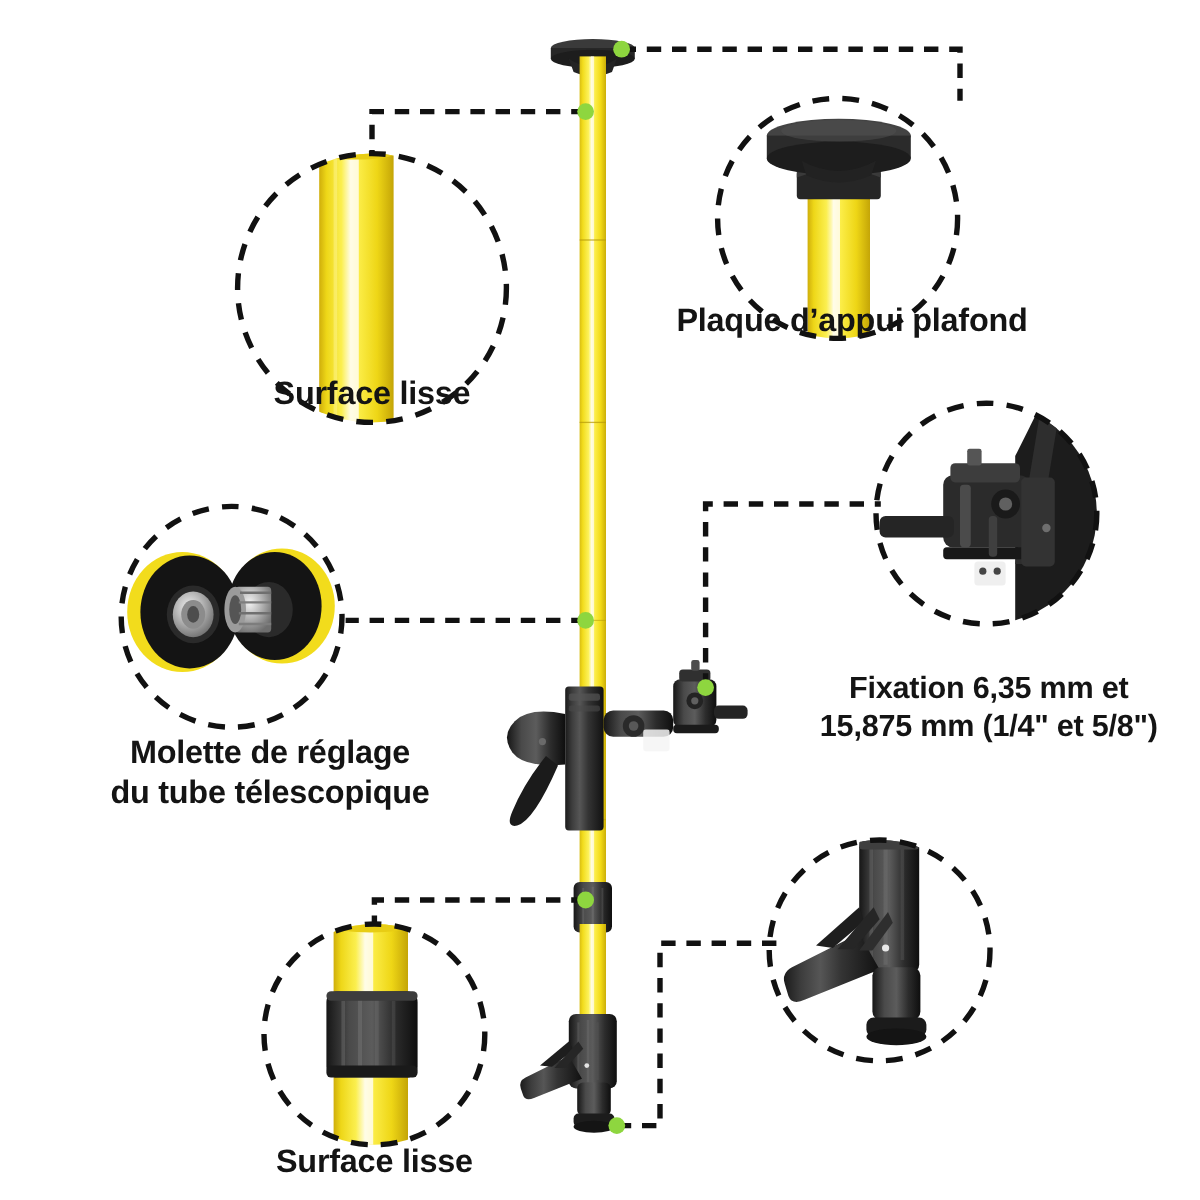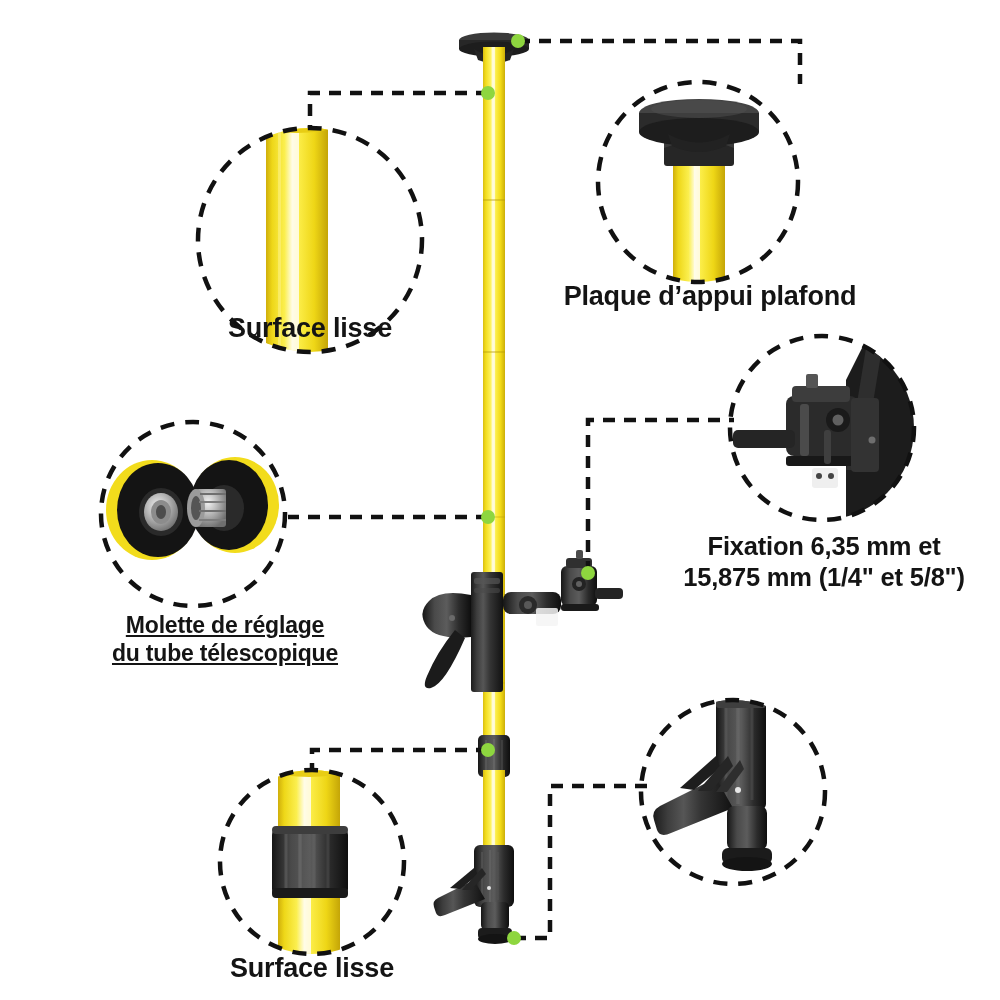--- a/index.html
+++ b/index.html
@@ -26,23 +26,23 @@
     position: absolute;
     font-family: "Liberation Sans", sans-serif;
     font-weight: bold;
     color: #141414;
     text-align: center;
     line-height: 1.22;
     letter-spacing: -0.2px;
     white-space: pre-line;
   }
   #cap-surface-top   { left: 130px; top: 312px; width: 360px; font-size: 27px; }
-  #cap-ceiling-plate { left: 520px; top: 280px; width: 380px; font-size: 27px; }
-  #cap-knob          { left: 40px;  top: 611px; width: 370px; font-size: 23px; text-decoration: underline; }
-  #cap-fixation      { left: 648px; top: 531px; width: 352px; font-size: 25.5px; }
+  #cap-ceiling-plate { left: 520px; top: 251px; width: 380px; font-size: 27px; }
+  #cap-knob          { left: 40px;  top: 611px; width: 370px; font-size: 27px; }
+  #cap-fixation      { left: 648px; top: 559px; width: 352px; font-size: 25.5px; }
   #cap-surface-bot   { left: 132px; top: 952px; width: 360px; font-size: 27px; }
   #cap-pedal         { left: 520px; top: 895px; width: 400px; font-size: 27px; }
 </style>
 </head>
 <body>
 
 <div id="stage">
 
   <svg class="svg-layer" viewBox="0 0 1000 1000">
     <defs>

